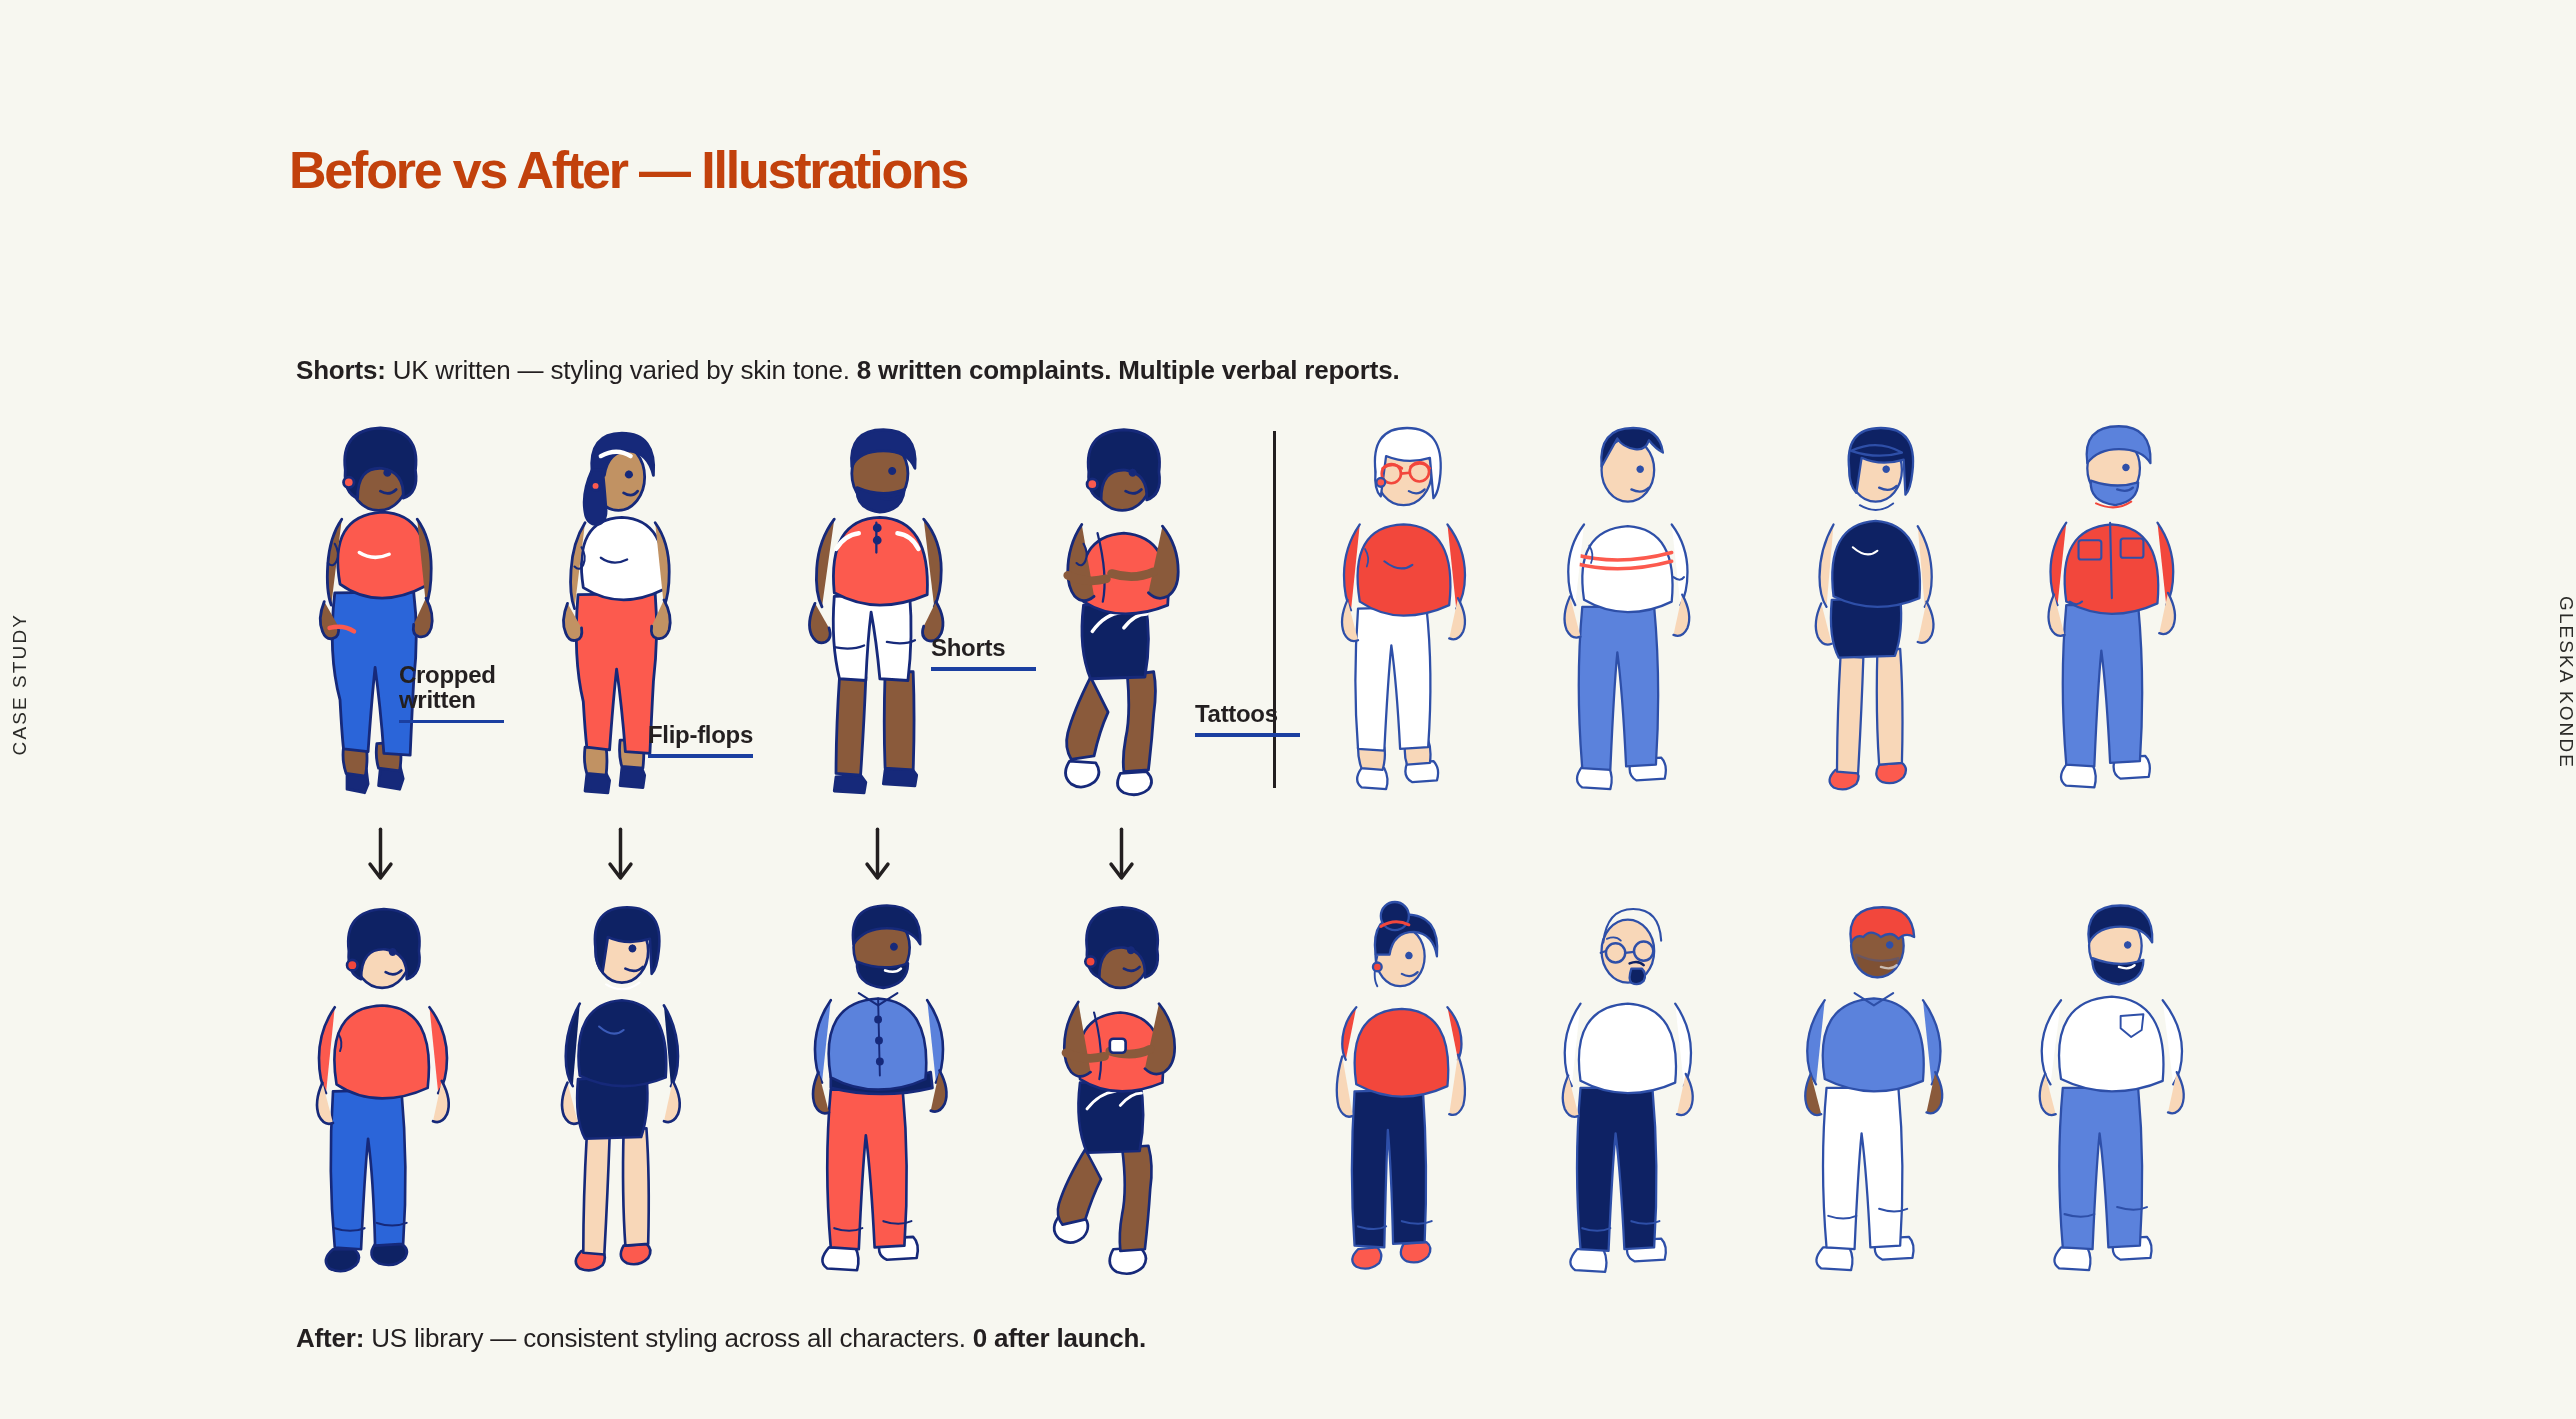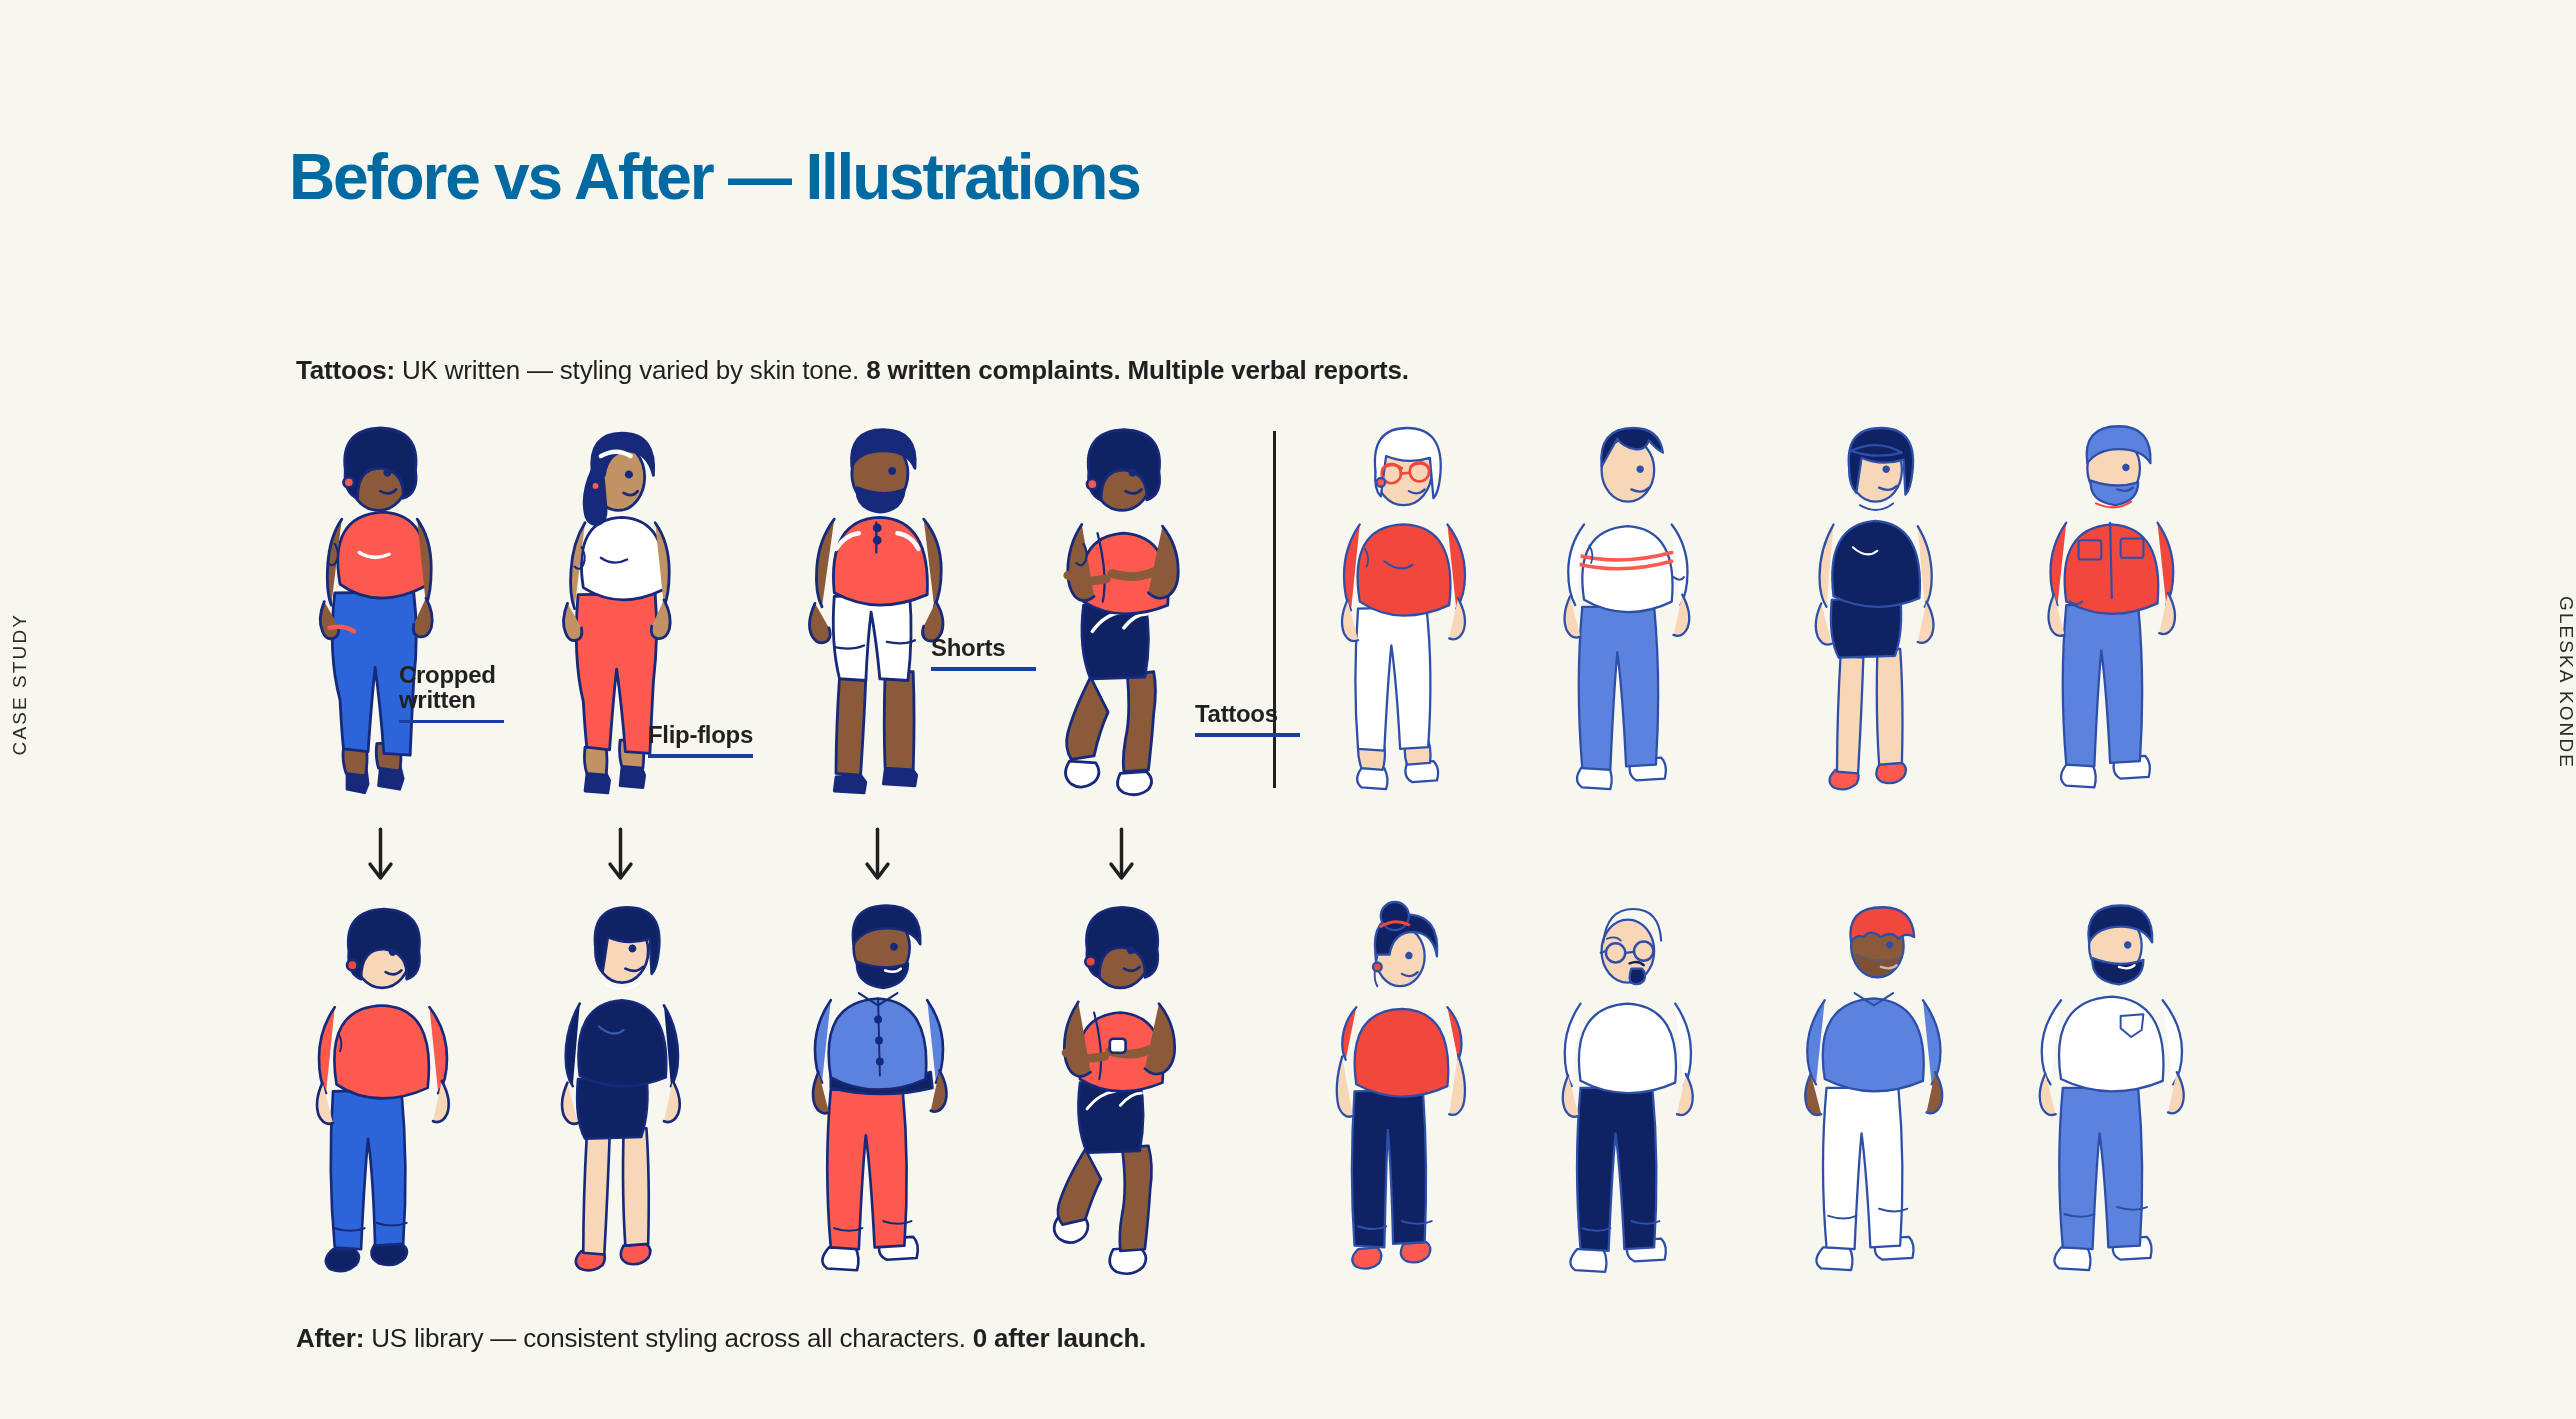--- a/index.html
+++ b/index.html
@@ -29,24 +29,24 @@
   .side-rail.right {
     right:21px; top:596px;
     transform-origin:right top;
     transform:rotate(90deg) translateX(100%) translateY(-100%);
   }
 
   
   .headline {
     position:absolute;
     left:289px; top:140px;
-    font-size:64px;
+    font-size:52px;
     font-weight:800;
     letter-spacing:-2.2px;
-    color:#0369a1;
+    color:#c2410c;
     white-space:nowrap;
   }
 
   
   .caption {
     position:absolute;
     font-size:26px;
     letter-spacing:-0.2px;
     white-space:nowrap;
     color:#231F20;
@@ -119,21 +119,21 @@
   .ar3 { left:815px; }
 </style>
 </head>
 <body>
 
 <div class="side-rail left">CASE STUDY</div>
 <div class="side-rail right">GLESKA KONDE</div>
 
 <h1 class="headline">Before vs After — Illustrations</h1>
 
-<div class="caption before"><b>Tattoos:</b><span> UK written — styling varied by skin tone. </span><b>8 written complaints. Multiple verbal reports.</b></div>
+<div class="caption before"><b>Shorts:</b><span> UK written — styling varied by skin tone. </span><b>8 written complaints. Multiple verbal reports.</b></div>
 
 <div class="stage">
 
   <div class="divider"></div>
 
   <div class="row before">
 
     <div class="fig c0">
       <svg viewBox="0 0 230 430" xmlns="http://www.w3.org/2000/svg">
         <g fill="none" stroke="#16297A" stroke-width="3.2" stroke-linecap="round" stroke-linejoin="round">

